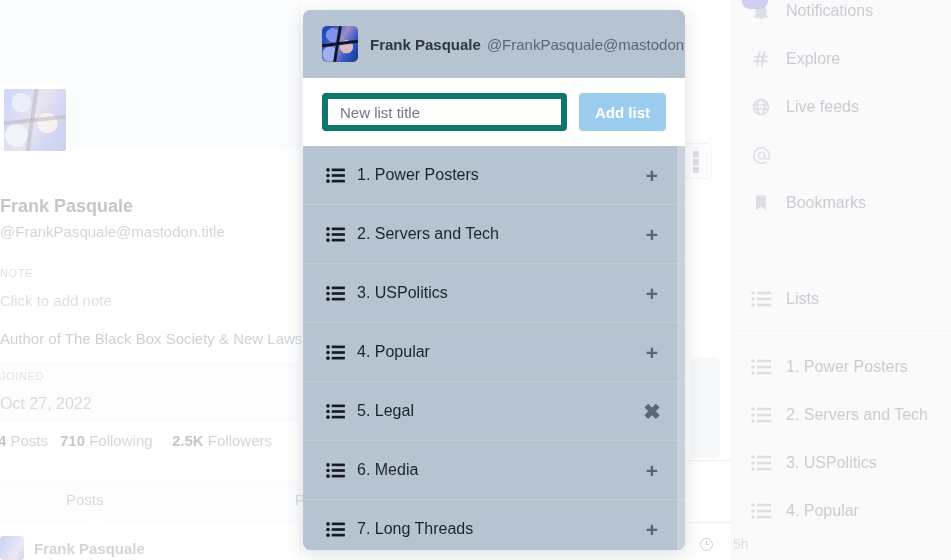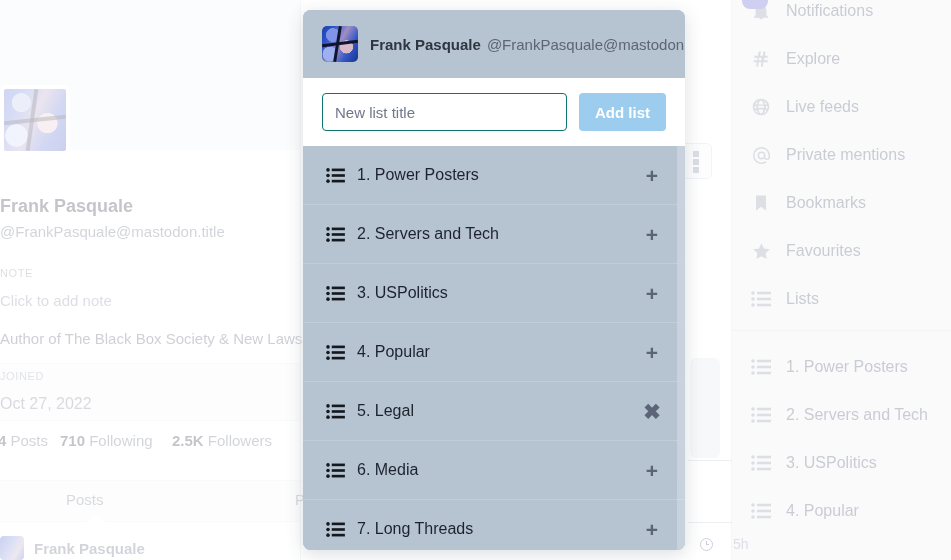--- a/index.html
+++ b/index.html
@@ -160,21 +160,21 @@
   .m-avatar::before { content:""; position:absolute; left:0; right:0; top:44%; height:3px; background:#0e1530; transform:rotate(-7deg); }
   .m-avatar::after  { content:""; position:absolute; top:0; bottom:0; left:40%; width:3px; background:#0e1530; transform:rotate(9deg); }
   .m-name { font-size: 15px; font-weight: bold; color: #2f3541; white-space: nowrap; }
   .m-handle { font-size: 15px; color: #5e6574; white-space: nowrap; margin-left: -6px; }
 
   .modal-form {
     position: absolute; left: 0; top: 68px; width: 382px; height: 68px;
     background: #ffffff; display: flex; align-items: center; padding: 0 19px; gap: 12px;
   }
   .list-input {
-    flex: 1 1 auto; height: 38px; border: 1px solid #0f766e; border-radius: 4px;
+    flex: 1 1 auto; height: 38px; border: 6px solid #0f766e; border-radius: 4px;
     background: #fff; padding: 0 12px; font-size: 15px; color: #3a3f4b;
     font-family: "Liberation Sans", sans-serif; outline: none;
   }
   .list-input::placeholder { color: #70778a; }
   .add-btn {
     flex: 0 0 auto; height: 38px; padding: 0 16px; border: none; border-radius: 4px;
     background: #9ccdee; color: #ffffff; font-size: 15px; font-weight: bold;
     font-family: "Liberation Sans", sans-serif; cursor: pointer;
   }
 
@@ -288,40 +288,31 @@
         <span>Live feeds</span>
       </div>
 
       <div class="nav-item" style="top:141px">
         <span class="nav-icon">
           <svg width="21" height="21" viewBox="0 0 24 24" fill="none" stroke="currentColor" stroke-width="1.7">
               <circle cx="12" cy="12" r="3.6"></circle>
               <path d="M15.6 12v1.6a2.6 2.6 0 0 0 5.2 0V12a8.8 8.8 0 1 0-3.5 7"></path>
             </svg>
         </span>
-        <span>Private mentions</span>
       </div>
 
       <div class="nav-item" style="top:189px">
         <span class="nav-icon">
           <svg width="20" height="20" viewBox="0 0 24 24" fill="currentColor">
               <path d="M6 3h12v18l-6-4.6L6 21z"></path>
             </svg>
         </span>
         <span>Bookmarks</span>
       </div>
 
-      <div class="nav-item" style="top:237px">
-        <span class="nav-icon">
-          <svg width="21" height="21" viewBox="0 0 24 24" fill="currentColor">
-              <path d="M12 2.6l2.9 6 6.6.9-4.8 4.6 1.2 6.5L12 17.5 6.1 20.6l1.2-6.5L2.5 9.5l6.6-.9z"></path>
-            </svg>
-        </span>
-        <span>Favourites</span>
-      </div>
 
       <div class="nav-item" style="top:285px">
         <span class="nav-icon">
           <svg width="20" height="16" viewBox="0 0 20 16" fill="currentColor">
               <circle cx="2" cy="2" r="1.8"></circle>
               <circle cx="2" cy="8" r="1.8"></circle>
               <circle cx="2" cy="14" r="1.8"></circle>
               <rect x="6" y="0.7" width="14" height="2.6"></rect>
               <rect x="6" y="6.7" width="14" height="2.6"></rect>
               <rect x="6" y="12.7" width="14" height="2.6"></rect>

